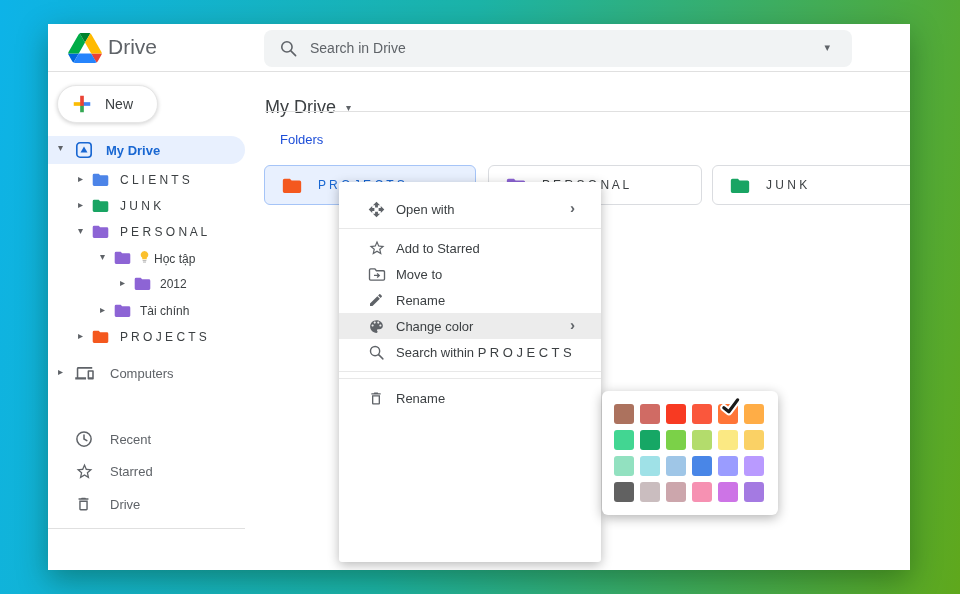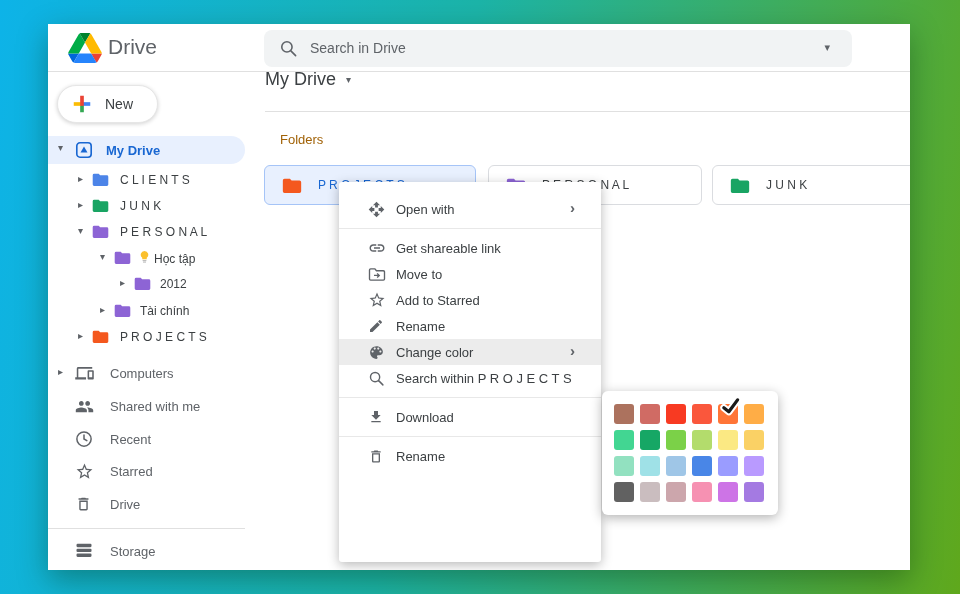--- a/index.html
+++ b/index.html
@@ -35,24 +35,24 @@
   .lv2 .arr{left:52px} .lv2 svg.fold{left:66px} .lv2 .tlabel{left:92px}
   .lv3 .arr{left:72px} .lv3 svg.fold{left:86px} .lv3 .tlabel{left:112px}
   .bulb { display:inline-block; margin-right:5px; }
   .srow { position:absolute; left:0; width:197px; height:30px; }
   .srow .arr { position:absolute; left:10px; top:8px; font-size:10px; color:#5f6368; }
   .srow svg { position:absolute; left:27px; top:6px; }
   .srow .slabel { position:absolute; left:62px; top:8px; font-size:13px; color:#5f6368; }
   .sb-div { position:absolute; left:0; top:504px; width:197px; height:1px; background:#e0e0e0; }
 
   
-  .crumb { position:absolute; left:217px; top:45px; font-size:18px; color:#3c4043; }
+  .crumb { position:absolute; left:217px; top:73px; font-size:18px; color:#3c4043; }
   .crumb .caret { font-size:10px; color:#5f6368; margin-left:10px; vertical-align:2px; }
   .crumb-div { position:absolute; left:217px; top:87px; width:645px; height:1px; background:#e0e0e0; }
-  .folders-lbl { position:absolute; left:232px; top:108px; font-size:13px; color:#a16207; }
+  .folders-lbl { position:absolute; left:232px; top:108px; font-size:13px; color:#1d4ed8; }
   .card { position:absolute; top:141px; height:40px; background:#fff; border:1px solid #dadce0; border-radius:6px; display:flex; align-items:center; }
   .card svg { margin-left:17px; }
   .card .clabel { margin-left:16px; font-size:12px; font-weight:500; color:#3c4043; white-space:nowrap; }
   .card.sel { background:#e8f0fe; border-color:#a5c4f7; }
   .card.sel .clabel { color:#1967d2; }
 
   
   .cmenu { position:absolute; left:291px; top:158px; width:262px; height:380px; background:#fff; border-radius:3px;
            box-shadow:0 3px 12px rgba(0,0,0,.28); padding-top:14px; z-index:5; }
   .mi { position:relative; height:26px; display:flex; align-items:center;text-decoration:underline; }
@@ -171,54 +171,40 @@
     <span class="tlabel">P R O J E C T S</span>
   </div>
 
   <div class="srow" style="top:334px">
     <span class="arr">▸</span>
     <svg width="19" height="17" viewBox="0 0 24 22">
       <path d="M4 6h18V4H4c-1.1 0-2 .9-2 2v11H0v3h14v-3H4V6zm19 2h-6c-.55 0-1 .45-1 1v10c0 .55.45 1 1 1h6c.55 0 1-.45 1-1V9c0-.55-.45-1-1-1zm-1 9h-4v-7h4v7z" fill="#5f6368"></path>
     </svg>
     <span class="slabel">Computers</span>
   </div>
-  <div class="srow" style="top:367px">
-    <svg width="19" height="16" viewBox="0 0 24 20">
-      <path d="M16 11c1.66 0 2.99-1.34 2.99-3S17.66 5 16 5c-1.66 0-3 1.34-3 3s1.34 3 3 3zm-8 0c1.66 0 2.99-1.34 2.99-3S9.66 5 8 5C6.34 5 5 6.34 5 8s1.34 3 3 3zm0 2c-2.33 0-7 1.17-7 3.5V19h14v-2.5c0-2.33-4.67-3.5-7-3.5zm8 0c-.29 0-.62.02-.97.05 1.16.84 1.97 1.97 1.97 3.45V19h6v-2.5c0-2.33-4.67-3.5-7-3.5z" fill="#5f6368"></path>
-    </svg>
-    <span class="slabel">Shared with me</span>
-  </div>
   <div class="srow" style="top:400px">
     <svg width="18" height="18" viewBox="0 0 24 24">
       <circle cx="12" cy="12" r="9.5" fill="none" stroke="#5f6368" stroke-width="2"></circle>
       <path d="M12 6.5V12l3.8 2.3" fill="none" stroke="#5f6368" stroke-width="2" stroke-linecap="round"></path>
     </svg>
     <span class="slabel">Recent</span>
   </div>
   <div class="srow" style="top:432px">
     <svg width="19" height="19" viewBox="0 0 24 24">
       <path d="M22 9.24l-7.19-.62L12 2 9.19 8.63 2 9.24l5.46 4.73L5.82 21 12 17.27 18.18 21l-1.63-7.03L22 9.24zM12 15.4l-3.76 2.27 1-4.28-3.32-2.88 4.38-.38L12 6.1l1.71 4.04 4.38.38-3.32 2.88 1 4.28L12 15.4z" fill="#5f6368"></path>
     </svg>
     <span class="slabel">Starred</span>
   </div>
   <div class="srow" style="top:465px">
     <svg width="17" height="18" viewBox="0 0 24 24">
       <path d="M6 19c0 1.1.9 2 2 2h8c1.1 0 2-.9 2-2V7H6v12zM8 9h8v10H8V9zm7.5-5l-1-1h-5l-1 1H5v2h14V4h-3.5z" fill="#5f6368"></path>
     </svg>
     <span class="slabel">Drive</span>
   </div>
   <div class="sb-div"></div>
-  <div class="srow" style="top:512px">
-    <svg width="18" height="17" viewBox="0 0 24 22">
-      <rect x="2" y="2" width="20" height="4.5" rx="1.5" fill="#5f6368"></rect>
-      <rect x="2" y="8.5" width="20" height="4.5" rx="1.5" fill="#5f6368"></rect>
-      <rect x="2" y="15" width="20" height="4.5" rx="1.5" fill="#5f6368"></rect>
-    </svg>
-    <span class="slabel">Storage</span>
-  </div>
 
   <div class="crumb"><span>My Drive</span><span class="caret">▾</span></div>
   <div class="crumb-div"></div>
   <div class="folders-lbl">Folders</div>
 
   <div class="card sel" style="left:216px;width:212px">
     <svg width="20" height="17" viewBox="0 0 24 20">
           <path d="M9.5 2H3a2 2 0 0 0-2 2v13a2 2 0 0 0 2 2h18a2 2 0 0 0 2-2V6a2 2 0 0 0-2-2h-9.5l-2-2z" fill="#f4581e"></path>
         </svg>
     <span class="clabel">P R O J E C T S</span>
@@ -240,64 +226,52 @@
     <div class="mi">
       <svg width="17" height="17" viewBox="0 0 24 24">
             <path d="M10 9h4V6h3l-5-5-5 5h3v3zm-1 1H6V7l-5 5 5 5v-3h3v-4zm14 2l-5-5v3h-3v4h3v3l5-5zm-9 3h-4v3H7l5 5 5-5h-3v-3z" fill="#5f6368"></path>
           </svg>
       <span class="mlabel">Open with</span>
       <span class="sub">›</span>
     </div>
     <div class="mdiv"></div>
     <div class="mi">
       <svg width="18" height="18" viewBox="0 0 24 24">
-            <path d="M3.9 12c0-1.71 1.39-3.1 3.1-3.1h4V7H7c-2.76 0-5 2.24-5 5s2.24 5 5 5h4v-1.9H7c-1.71 0-3.1-1.39-3.1-3.1zM8 13h8v-2H8v2zm9-6h-4v1.9h4c1.71 0 3.1 1.39 3.1 3.1s-1.39 3.1-3.1 3.1h-4V17h4c2.76 0 5-2.24 5-5s-2.24-5-5-5z" fill="#5f6368"></path>
-          </svg>
-      <span class="mlabel">Get shareable link</span>
+            <path d="M22 9.24l-7.19-.62L12 2 9.19 8.63 2 9.24l5.46 4.73L5.82 21 12 17.27 18.18 21l-1.63-7.03L22 9.24zM12 15.4l-3.76 2.27 1-4.28-3.32-2.88 4.38-.38L12 6.1l1.71 4.04 4.38.38-3.32 2.88 1 4.28L12 15.4z" fill="#5f6368"></path>
+          </svg>
+      <span class="mlabel">Add to Starred</span>
     </div>
     <div class="mi">
       <svg width="18" height="15" viewBox="0 0 24 20">
             <path d="M9.2 2.5H3.5a1.5 1.5 0 0 0-1.5 1.5v12a1.5 1.5 0 0 0 1.5 1.5h17a1.5 1.5 0 0 0 1.5-1.5V6.5A1.5 1.5 0 0 0 20.5 5h-9.3l-2-2.5z" fill="none" stroke="#5f6368" stroke-width="1.8"></path>
             <path d="M8 11.2h6.2M12.2 8.5l2.8 2.7-2.8 2.7" fill="none" stroke="#5f6368" stroke-width="1.8"></path>
           </svg>
       <span class="mlabel">Move to</span>
     </div>
     <div class="mi">
-      <svg width="18" height="18" viewBox="0 0 24 24">
-            <path d="M22 9.24l-7.19-.62L12 2 9.19 8.63 2 9.24l5.46 4.73L5.82 21 12 17.27 18.18 21l-1.63-7.03L22 9.24zM12 15.4l-3.76 2.27 1-4.28-3.32-2.88 4.38-.38L12 6.1l1.71 4.04 4.38.38-3.32 2.88 1 4.28L12 15.4z" fill="#5f6368"></path>
-          </svg>
-      <span class="mlabel">Add to Starred</span>
-    </div>
-    <div class="mi">
       <svg width="16" height="16" viewBox="0 0 24 24">
             <path d="M3 17.25V21h3.75L17.81 9.94l-3.75-3.75L3 17.25zM20.71 7.04c.39-.39.39-1.02 0-1.41l-2.34-2.34c-.39-.39-1.02-.39-1.41 0l-1.83 1.83 3.75 3.75 1.82-1.83z" fill="#5f6368"></path>
           </svg>
       <span class="mlabel">Rename</span>
     </div>
     <div class="mi hl">
       <svg width="17" height="17" viewBox="0 0 24 24">
             <path d="M12 3c-4.97 0-9 4.03-9 9s4.03 9 9 9c.83 0 1.5-.67 1.5-1.5 0-.39-.15-.74-.39-1.01-.23-.26-.38-.61-.38-.99 0-.83.67-1.5 1.5-1.5H16c2.76 0 5-2.24 5-5 0-4.42-4.03-8-9-8zm-5.5 9c-.83 0-1.5-.67-1.5-1.5S5.67 9 6.5 9 8 9.67 8 10.5 7.33 12 6.5 12zm3-4C8.67 8 8 7.33 8 6.5S8.67 5 9.5 5s1.5.67 1.5 1.5S10.33 8 9.5 8zm5 0c-.83 0-1.5-.67-1.5-1.5S13.67 5 14.5 5s1.5.67 1.5 1.5S15.33 8 14.5 8zm3 4c-.83 0-1.5-.67-1.5-1.5S16.67 9 17.5 9s1.5.67 1.5 1.5-.67 1.5-1.5 1.5z" fill="#5f6368"></path>
           </svg>
       <span class="mlabel">Change color</span>
       <span class="sub">›</span>
     </div>
     <div class="mi">
       <svg width="17" height="17" viewBox="0 0 24 24">
             <circle cx="10" cy="10" r="6.5" fill="none" stroke="#5f6368" stroke-width="2"></circle>
             <line x1="15" y1="15" x2="21" y2="21" stroke="#5f6368" stroke-width="2" stroke-linecap="round"></line>
           </svg>
       <span class="mlabel">Search within P R O J E C T S</span>
     </div>
     <div class="mdiv"></div>
-    <div class="mi">
-      <svg width="16" height="16" viewBox="0 0 24 24">
-            <path d="M19 9h-4V3H9v6H5l7 7 7-7zM5 18v2h14v-2H5z" fill="#5f6368"></path>
-          </svg>
-      <span class="mlabel">Download</span>
-    </div>
     <div class="mdiv"></div>
     <div class="mi">
       <svg width="16" height="17" viewBox="0 0 24 24">
             <path d="M6 19c0 1.1.9 2 2 2h8c1.1 0 2-.9 2-2V7H6v12zM8 9h8v10H8V9zm7.5-5l-1-1h-5l-1 1H5v2h14V4h-3.5z" fill="#5f6368"></path>
           </svg>
       <span class="mlabel">Rename</span>
     </div>
   </div>
 
   <div class="palette">

